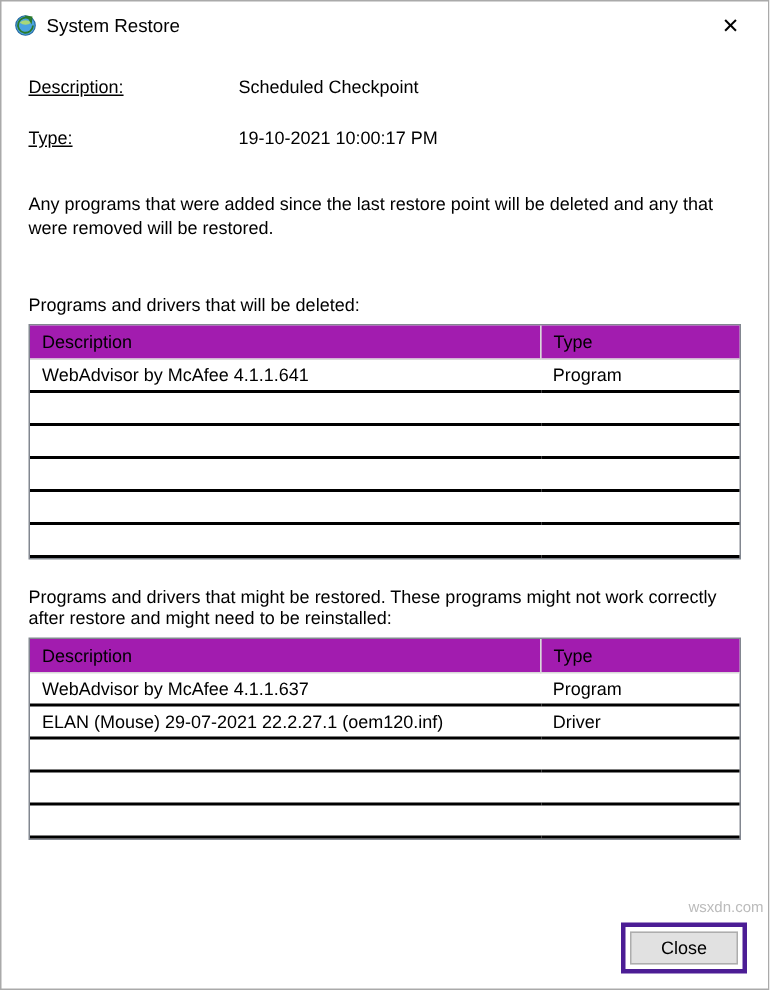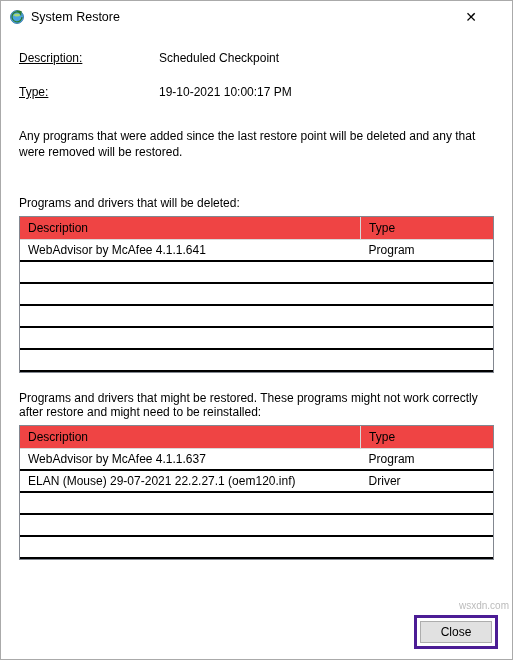--- a/index.html
+++ b/index.html
@@ -21,21 +21,21 @@
       height: 660px;
       border: 1px solid #aaa;
       display: flex;
       flex-direction: column;
       background: #fff;
     }
     .titlebar {
       display: flex;
       align-items: center;
       height: 32px;
-      padding: 0 20px 0 8px;
+      padding: 0 4px 0 8px;
     }
     .titlebar .icon {
       width: 16px;
       height: 16px;
       margin-right: 6px;
       flex-shrink: 0;
     }
     .titlebar .title {
       flex: 1;
       font-size: 12.5px;
@@ -79,21 +79,21 @@
       background: #fff;
     }
     table {
       width: 100%;
       border-collapse: collapse;
       table-layout: fixed;
     }
     thead th {
       text-align: left;
       font-weight: 400;
-      background: #ef4444;
+      background: #a21caf;
       padding: 3px 8px;
       border-bottom: 1px solid #d8d8d8;
       border-right: 1px solid #d8d8d8;
       font-size: 12px;
       height: 22px;
     }
     thead th:last-child {
       border-right: none;
     }
     tbody td {

